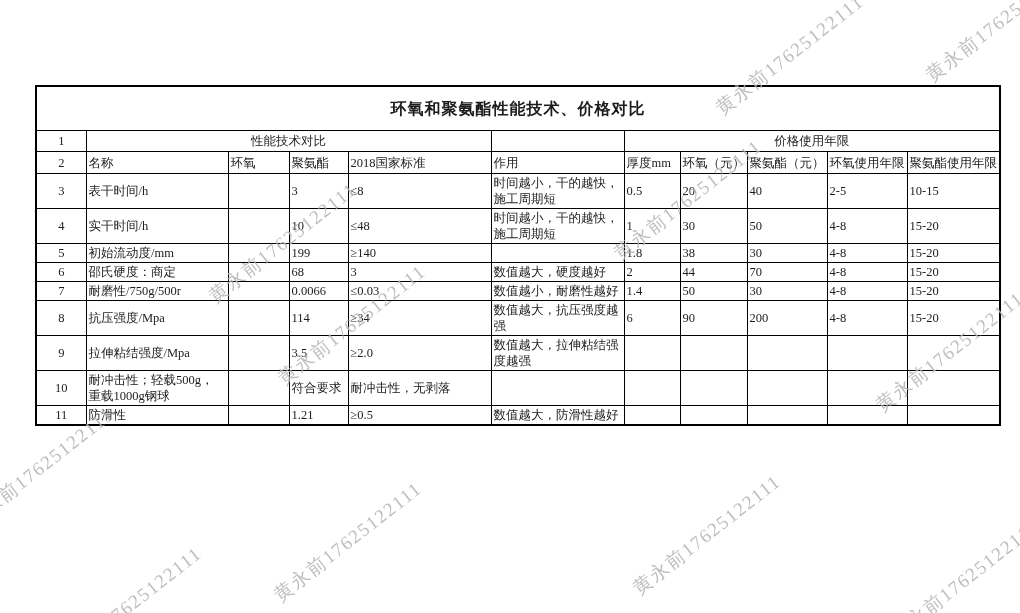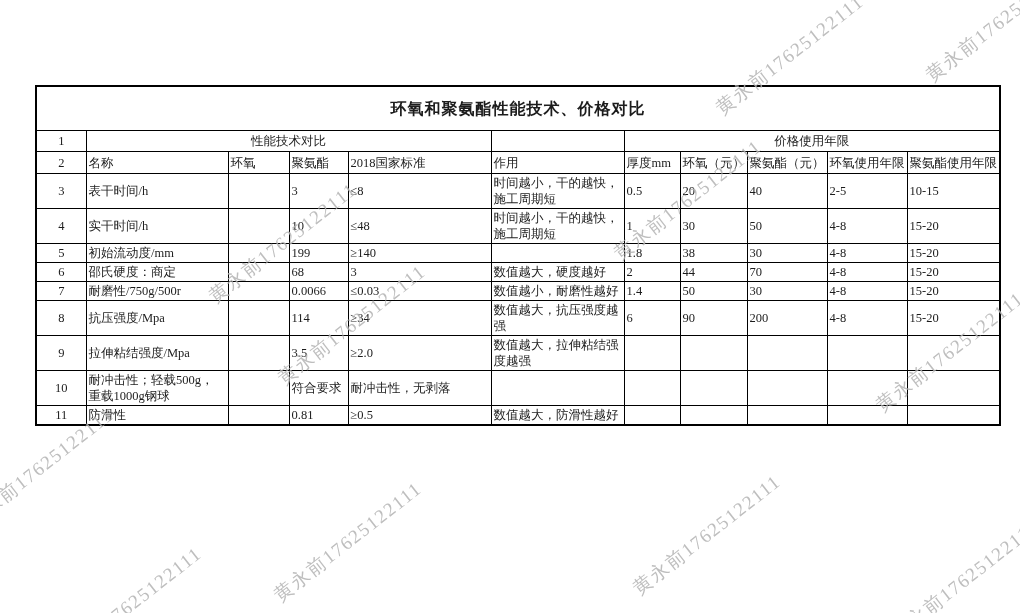--- a/index.html
+++ b/index.html
@@ -188,21 +188,21 @@
           <td class="c-thickness"></td>
           <td class="c-epoxy-price"></td>
           <td class="c-pu-price"></td>
           <td class="c-epoxy-life"></td>
           <td class="c-pu-life"></td>
         </tr>
         <tr>
           <td class="c-no">11</td>
           <td class="c-name">防滑性</td>
           <td class="c-epoxy"></td>
-          <td class="c-pu">0.81</td>
+          <td class="c-pu">1.21</td>
           <td class="c-standard">≥0.5</td>
           <td class="c-effect">数值越大，防滑性越好</td>
           <td class="c-thickness"></td>
           <td class="c-epoxy-price"></td>
           <td class="c-pu-price"></td>
           <td class="c-epoxy-life"></td>
           <td class="c-pu-life"></td>
         </tr>
       </tbody>
   </table>

